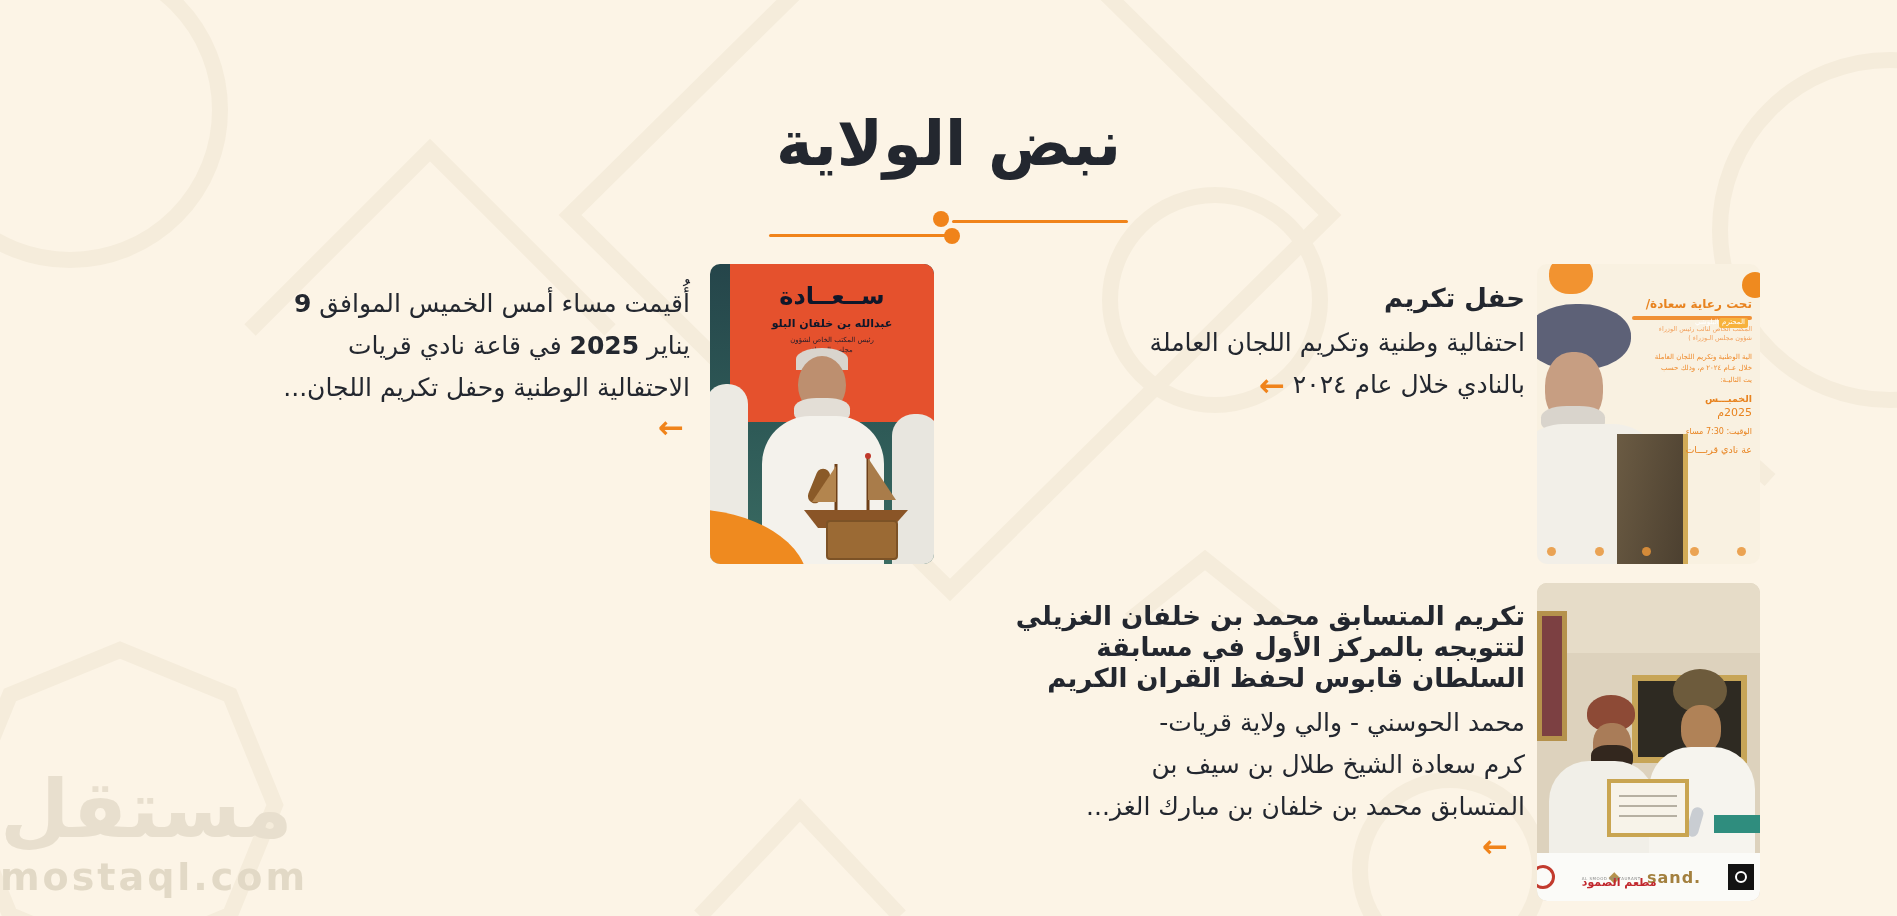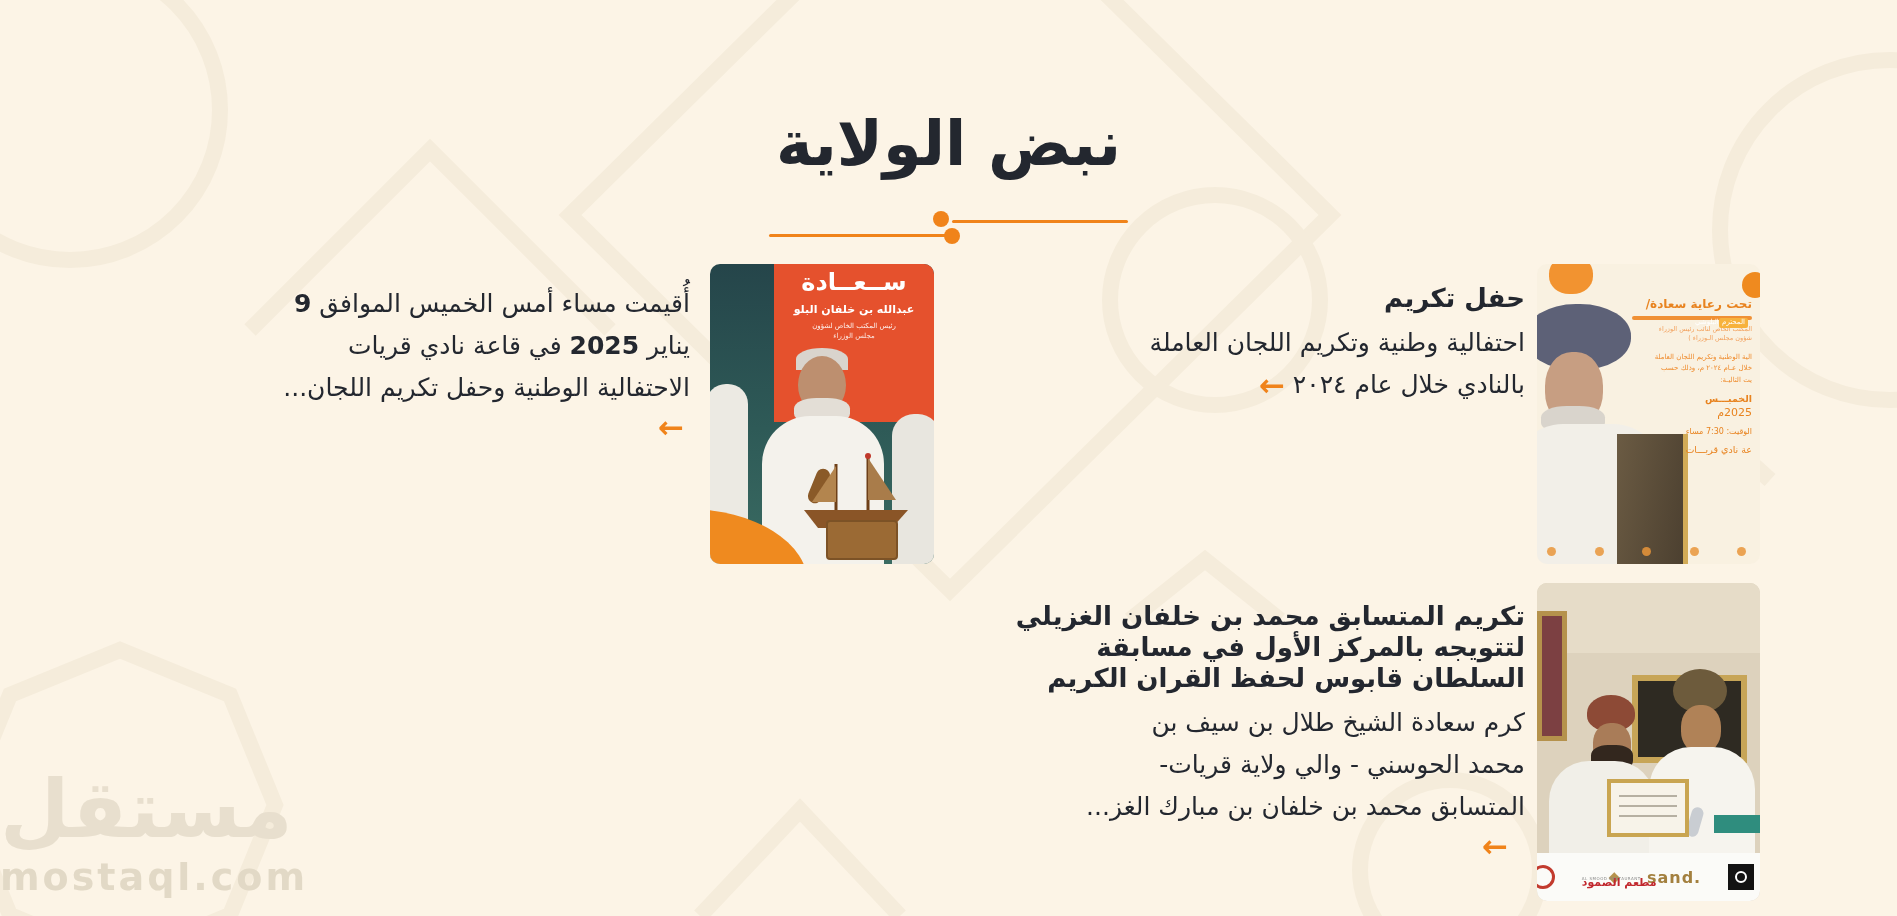--- a/index.html
+++ b/index.html
@@ -45,21 +45,21 @@
   .p1-p{font-size:7px;color:#ef8c2e;margin-top:2px}
   .p1-gap{height:8px}
   .p1-day{font-size:9.5px;font-weight:bold;margin-top:8px}
   .p1-year{font-size:11px;font-weight:normal}
   .p1-time{font-size:8px;margin-top:6px}
   .p1-venue{font-size:9.5px;margin-top:7px}
   .p1-logos{bottom:8px;left:10px;right:14px;display:flex;flex-direction:row;justify-content:space-between}
   .p1-logos span{position:static;width:9px;height:9px;border-radius:50%;background:#e9953a;opacity:.85}
   
   .p2{background:linear-gradient(180deg,#25454a,#2e5a57 55%,#3a6b62)}
-  .p2-poster{right:0;top:0;width:160px;height:158px;background:#e5512d;color:#ffffff;text-align:center;padding-top:4px;box-sizing:border-box}
+  .p2-poster{right:0;top:0;width:204px;height:158px;background:#e5512d;color:#0f172a;text-align:center;padding-top:18px;box-sizing:border-box}
   .p2-poster div{position:static}
   .p2-t{font-size:24px;font-weight:bold;letter-spacing:1px}
   .p2-n{font-size:11px;font-weight:bold;margin-top:7px}
   .p2-s{font-size:7px;opacity:.92;margin-top:6px}
   .p2-s2{font-size:7px;opacity:.85;margin-top:2px}
   .p2-side-r{right:-6px;top:150px;width:48px;height:150px;border-radius:22px 22px 0 0;background:#e8e6df}
   .p2-side-l{left:-4px;top:120px;width:42px;height:180px;border-radius:20px 20px 0 0;background:#eceae3}
   .p2-head{left:88px;top:92px;width:48px;height:58px;border-radius:50%;background:#bd8f6f}
   .p2-cap{left:86px;top:84px;width:52px;height:22px;border-radius:50% 50% 0 0;background:#d9d4cd}
   .p2-beard{left:84px;top:134px;width:56px;height:26px;border-radius:40%;background:#e3ded6}
@@ -205,22 +205,22 @@
   <div class="p2-swoosh"></div>
 </div>
 
 <div class="card-text" style="right:372px;top:601px;width:470px">
   <div class="ttl-wrap">
     <div class="ttl line">تكريم المتسابق محمد بن خلفان الغزيلي</div>
     <div class="ttl line">لتتويجه بالمركز الأول في مسابقة</div>
     <div class="ttl line">السلطان قابوس لحفظ القران الكريم</div>
   </div>
   <div class="bdy">
+    <div class="line">محمد الحوسني - والي ولاية قريات-</div>
     <div class="line">كرم سعادة الشيخ طلال بن سيف بن</div>
-    <div class="line">محمد الحوسني - والي ولاية قريات-</div>
     <div class="line">المتسابق محمد بن خلفان بن مبارك الغز...</div>
   </div>
   <div class="arrow-row" style="margin-right:17px">
     <span class="arrow">←</span>
   </div>
 </div>
 
 <div class="thumb p3" style="left:1537px;top:583px;width:223px;height:318px">
   <div class="p3-wallshade"></div>
   <div class="p3-frame-l"></div>

